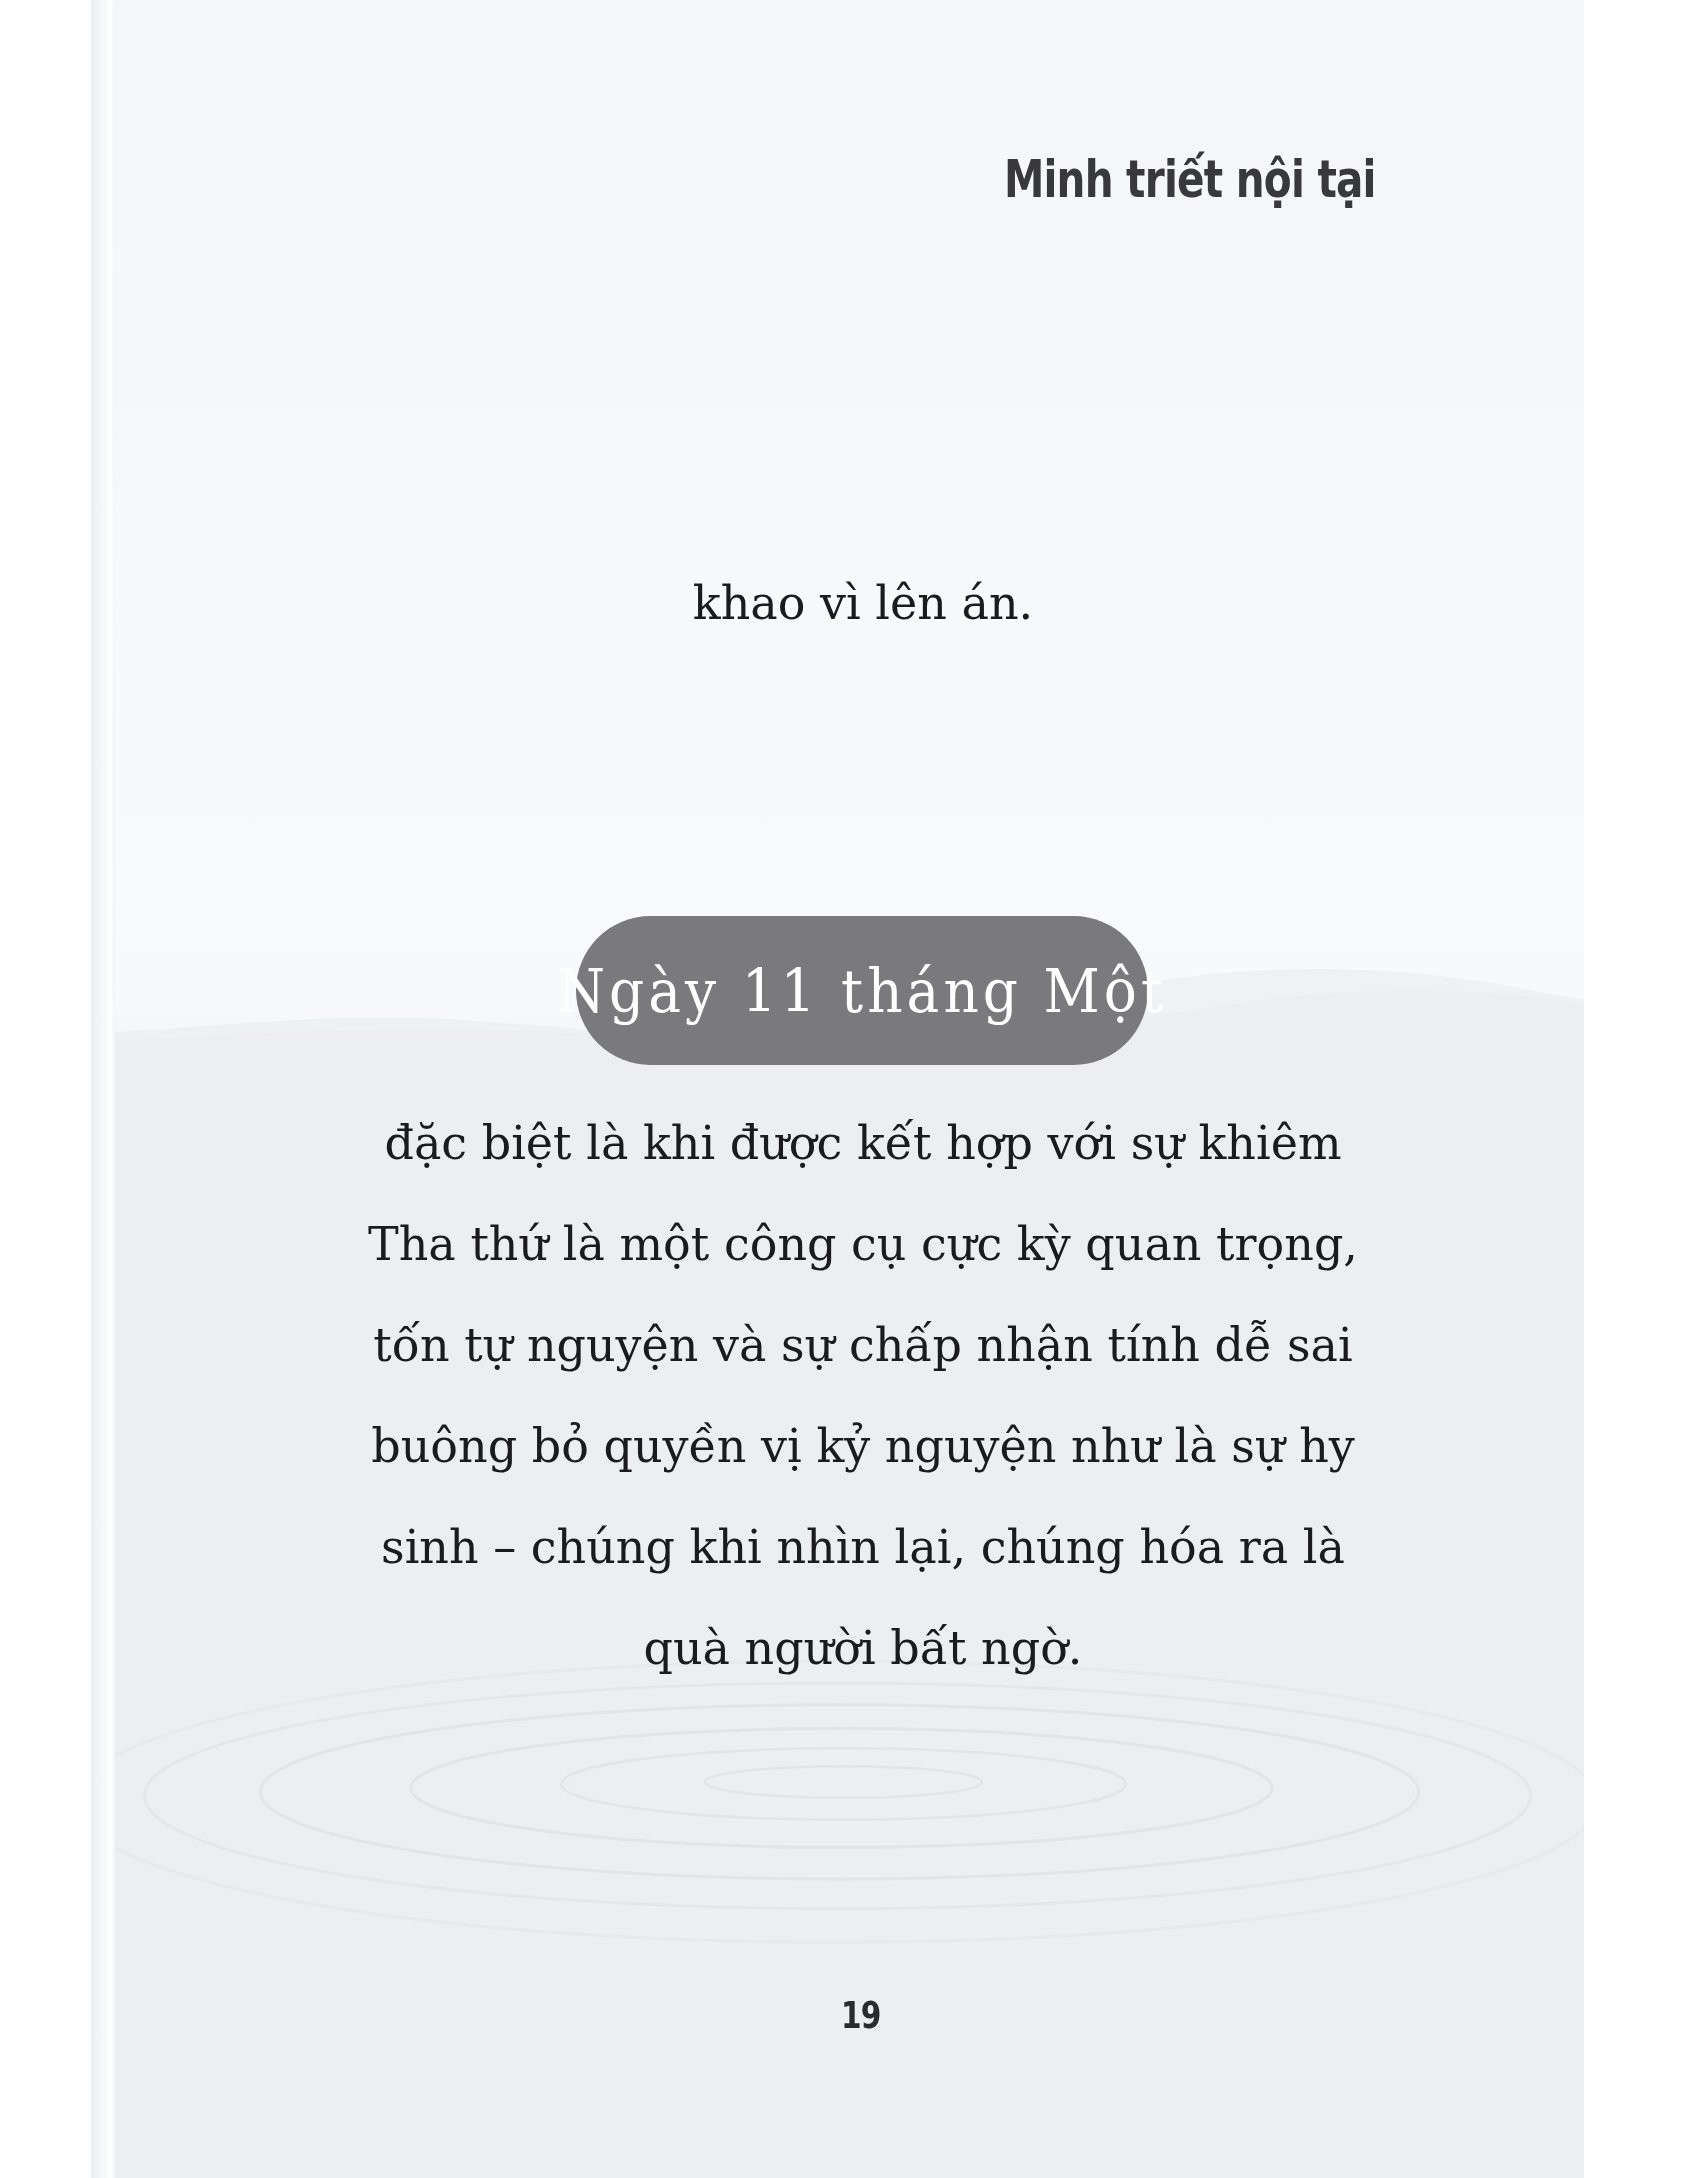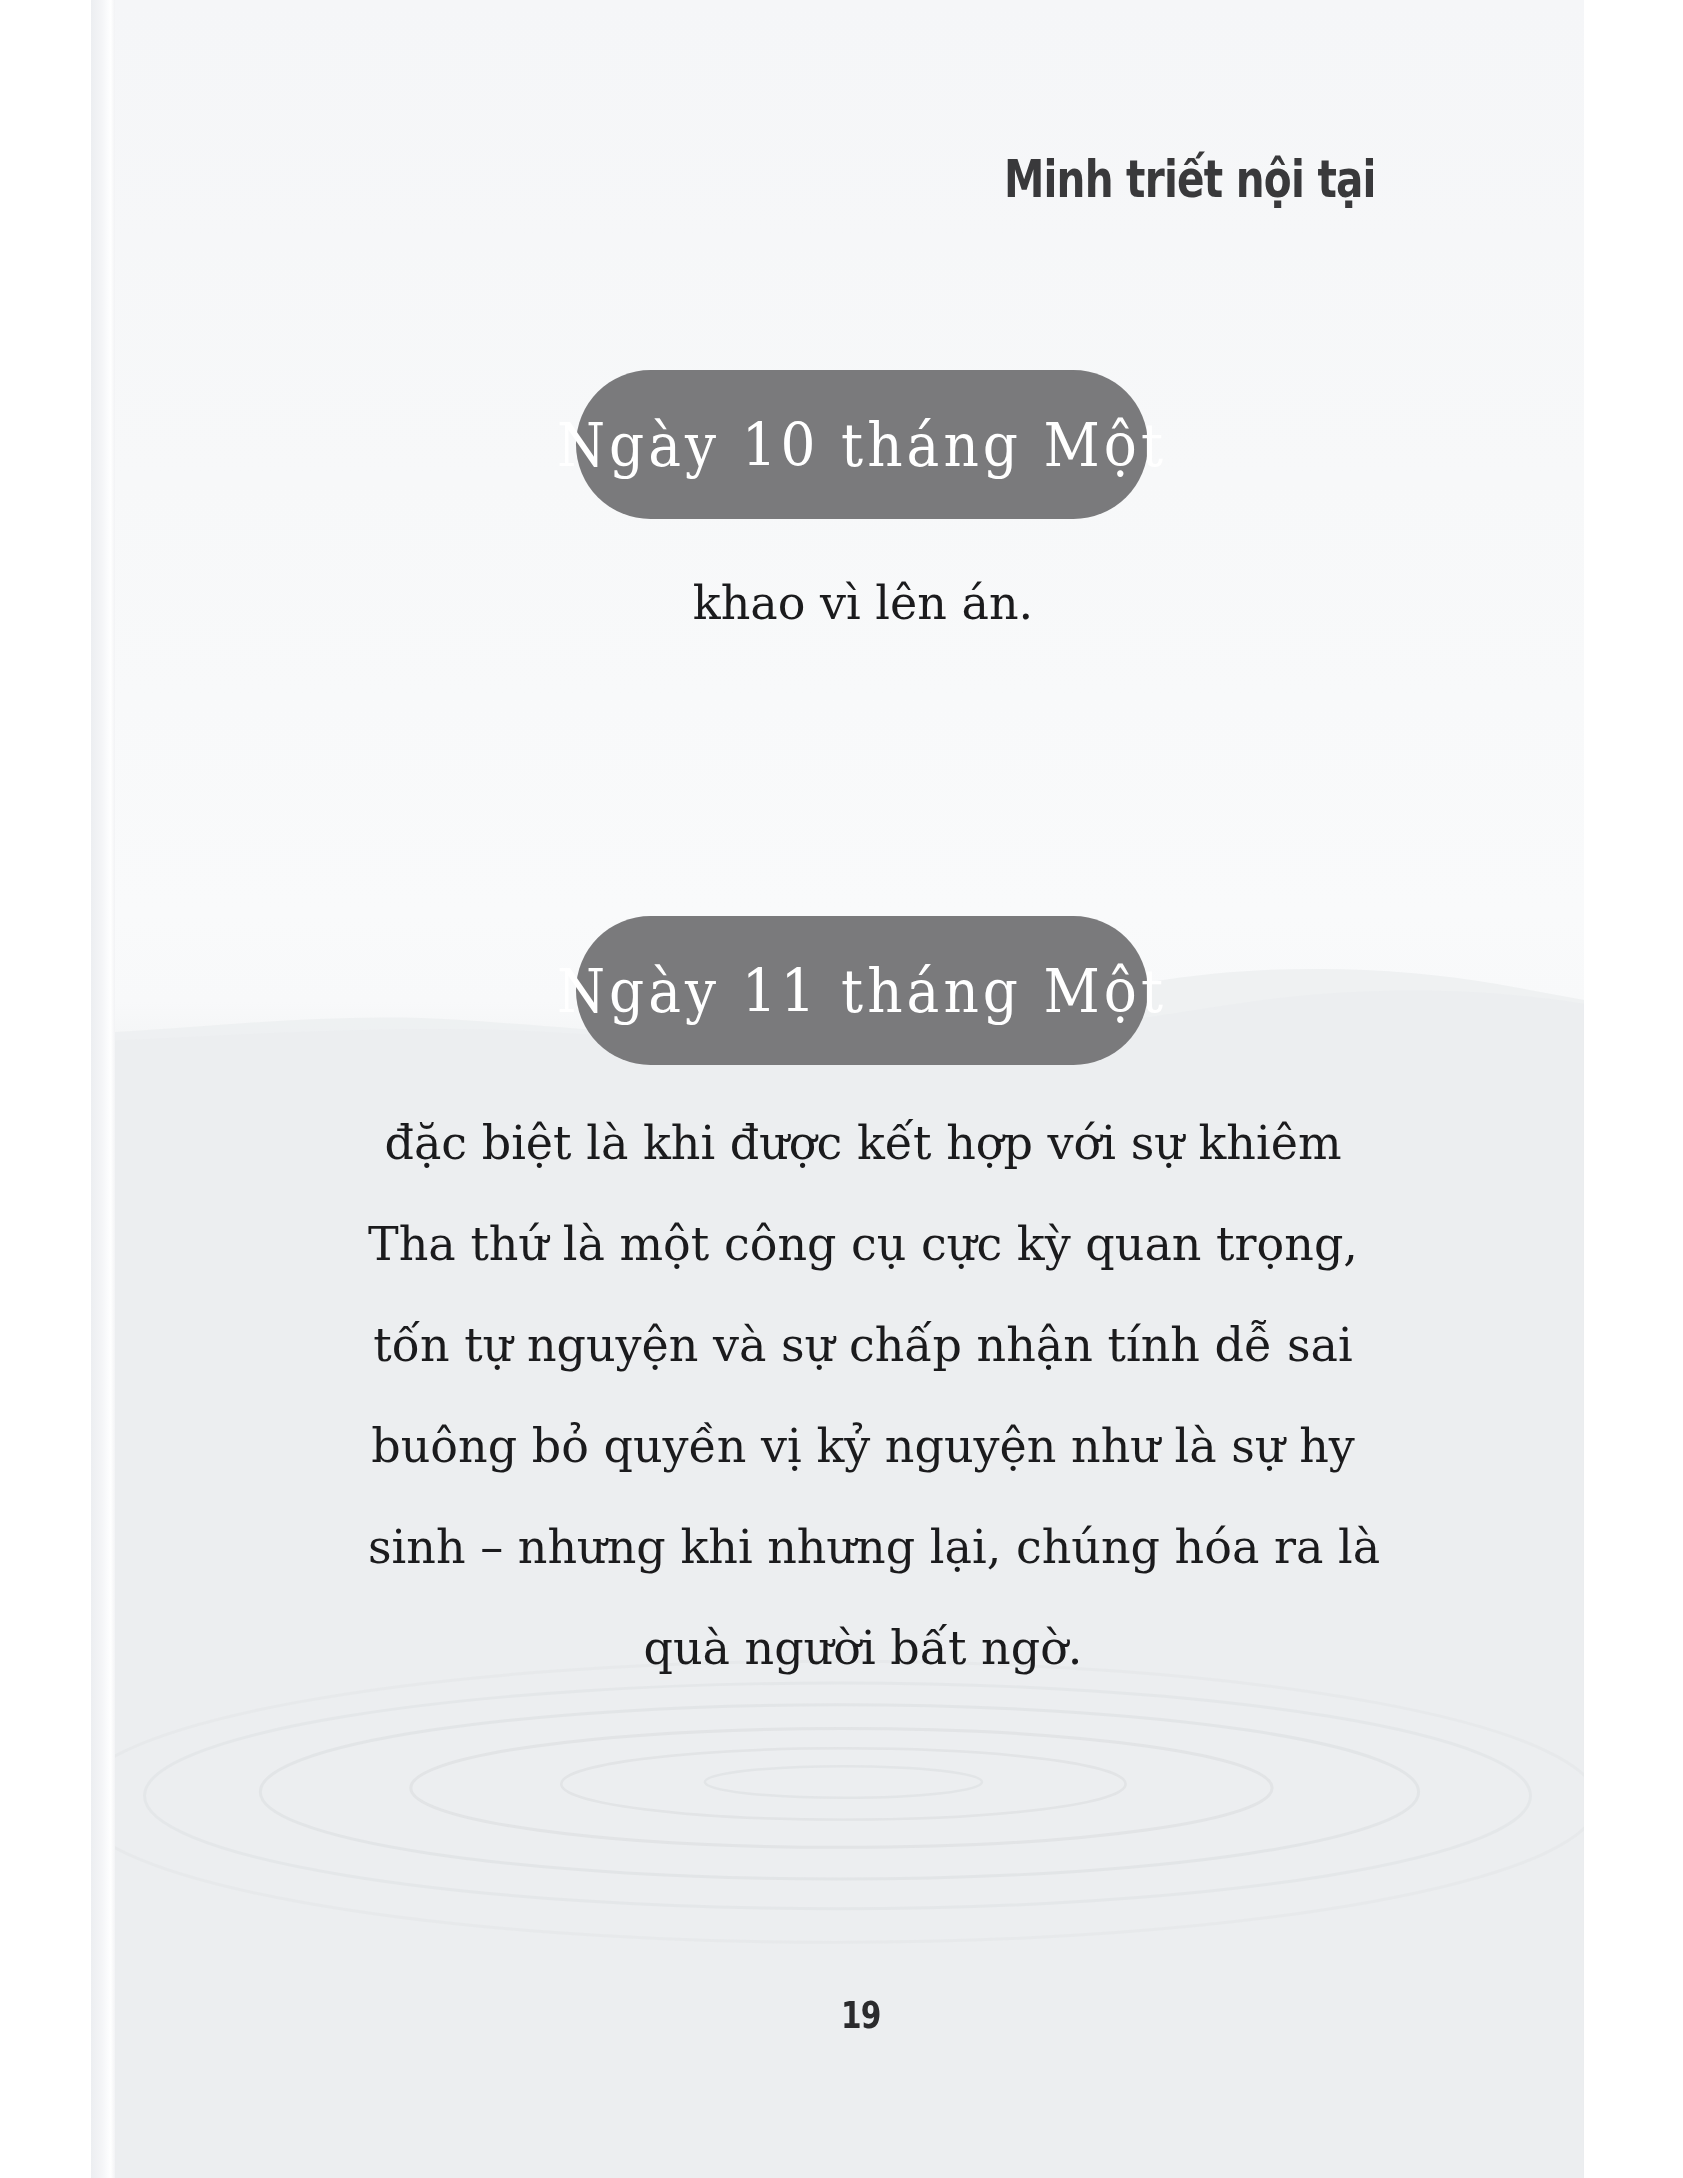--- a/index.html
+++ b/index.html
@@ -149,38 +149,35 @@
     </svg>
 
     <div class="page-edge"></div>
 
     <div class="content">
 
       <div class="running-head">
         <span class="condense">Minh triết nội tại</span>
       </div>
 
-      <div class="pill pill-1">
-        <span class="pill-label">Ngày 10 tháng Một</span>
-      </div>
 
       <div class="para para-1">
         <div class="line">khao vì lên án.</div>
       </div>
 
       <div class="pill pill-2">
         <span class="pill-label">Ngày 11 tháng Một</span>
       </div>
 
       <div class="para para-2">
         <div class="line">đặc biệt là khi được kết hợp với sự khiêm</div>
         <div class="line">Tha thứ là một công cụ cực kỳ quan trọng,</div>
         <div class="line">tốn tự nguyện và sự chấp nhận tính dễ sai</div>
         <div class="line">buông bỏ quyền vị kỷ nguyện như là sự hy</div>
-        <div class="line">sinh – nhưng khi nhưng lại, chúng hóa ra là</div>
+        <div class="line">sinh – chúng khi nhìn lại, chúng hóa ra là</div>
         <div class="line">quà người bất ngờ.</div>
       </div>
 
       <div class="folio">
         <span class="condense">19</span>
       </div>
 
     </div>
   </div>
 </div>

